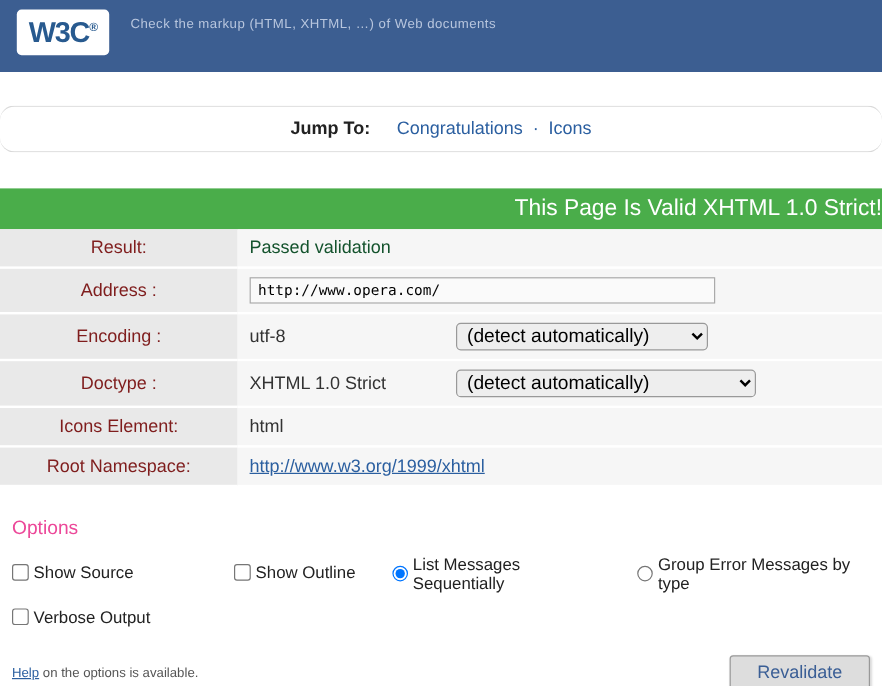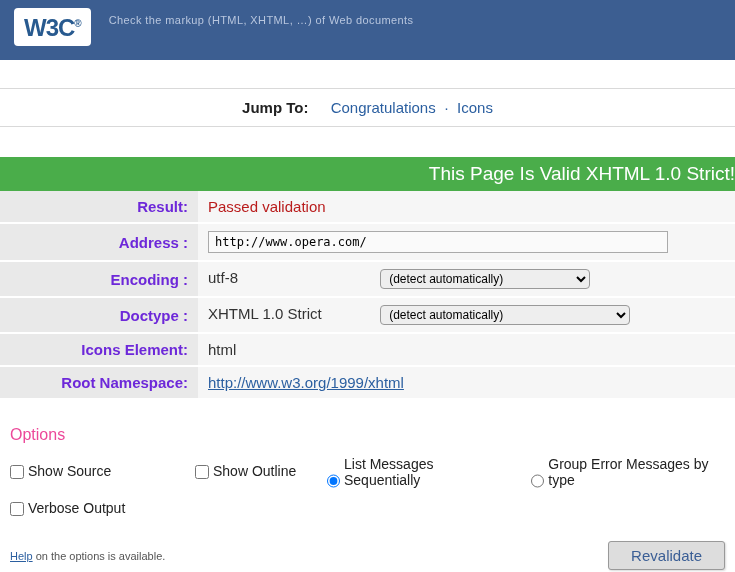--- a/index.html
+++ b/index.html
@@ -5,42 +5,42 @@
   * { box-sizing: border-box; margin: 0; padding: 0; }
   body { font-family: "Helvetica Neue", Arial, sans-serif; font-size: 14px; color: #333; background: #fff; width: 735px; }
   
   .header { background: #3c5e91; display: flex; align-items: flex-start; padding: 8px 14px 14px; }
   .logo { background: #fff; border-radius: 4px; padding: 6px 10px 4px; font-size: 24px; font-weight: bold; letter-spacing: -1px; color: #285a8f; font-family: "Trebuchet MS", sans-serif; position: relative; }
   .logo sup { font-size: 10px; vertical-align: super; }
   .header-text { margin-left: 18px; }
   .header-title { color: #fff; font-size: 26px; font-weight: 300; letter-spacing: 0.3px; }
   .header-sub { color: #b8c6de; font-size: 11px; margin-top: 6px; letter-spacing: 0.4px; }
   
-  .jumpto-row { border-top: 1px solid #d9d9d9; border-bottom: 1px solid #d9d9d9; margin-top: 28px; padding: 10px 12px; text-align: center; font-size: 15px; }
+  .jumpto-row { border-top: 1px solid #d9d9d9; border-bottom: 1px solid #d9d9d9; margin-top: 28px; padding: 10px 12px; text-align: center; font-size: 15px; border-radius: 12px; }
   .jumpto-label { font-weight: bold; color: #222; margin-right: 18px; }
   .jumpto-link { color: #2b5fa0; text-decoration: none; }
   .jumpto-sep { color: #2b5fa0; padding: 0 4px; }
   
   .valid-banner { background: #4caf50; background: #4aad4a; color: #fff; font-size: 19px; text-align: right; padding: 6px 0; margin-top: 30px; }
   
   table.results { width: 100%; border-collapse: collapse; }
   table.results td { border-bottom: 2px solid #fff; padding: 7px 10px; vertical-align: middle; }
-  table.results td.label { background: #e9e9e9; width: 198px; text-align: right; font-weight: bold; font-size: 15px; color: #6d28d9; }
+  table.results td.label { background: #e9e9e9; width: 198px; text-align: center; font-weight: normal; font-size: 15px; color: #7f1d1d; }
   table.results td.value { background: #f6f6f6; font-size: 15px; color: #333; }
-  .passed { color: #b91c1c; }
-  .value input[type=text] { width: 460px; font-family: "Menlo","Consolas",monospace; font-size: 12px; padding: 3px 6px; border: 1px solid #aaa; background: #fafafa; }
-  .value select { width: 210px; font-size: 12px; padding: 1px 4px; border: 1px solid #999; border-radius: 4px; background: #eee; }
+  .passed { color: #14532d; }
+  .value input[type=text] { width: 388px; font-family: "Menlo","Consolas",monospace; font-size: 12px; padding: 3px 6px; border: 1px solid #aaa; background: #fafafa; }
+  .value select { width: 210px; font-size: 16px; padding: 1px 4px; border: 1px solid #999; border-radius: 4px; background: #eee; }
   .value select.wide { width: 250px; }
   .inline-gap { display: inline-block; width: 168px; }
   .namespace-link { color: #2b5fa0; text-decoration: underline; }
   
   .options { margin-top: 26px; padding: 0 10px; }
   .options-title { font-size: 16px; color: #ec4899; font-weight: 400; margin-bottom: 12px; margin-top: 20px; }
   .options-grid { display: grid; grid-template-columns: 185px 132px 1fr; row-gap: 12px; align-items: center; font-size: 14px; color: #222; }
-  .opt label { display: inline-flex; align-items: flex-end; gap: 4px; }
+  .opt label { display: inline-flex; align-items: center; gap: 4px; }
   .radio-cell { display: flex; gap: 30px; align-items: center; }
   .opt input[type=checkbox], .opt input[type=radio] { width: 14px; height: 14px; }
   
   .options-footer { display: flex; justify-content: space-between; align-items: center; margin-top: 22px; padding-bottom: 4px; }
   .help-text { font-size: 11px; color: #555; }
   .help-text a { color: #2b5fa0; }
   .revalidate-btn { background: #ddd; border: 1px solid #999; border-radius: 3px; padding: 5px 22px; font-size: 15px; color: #3a5e95; cursor: pointer; box-shadow: 1px 1px 2px rgba(0,0,0,0.15); }
 </style>
 </head>
 <body>

